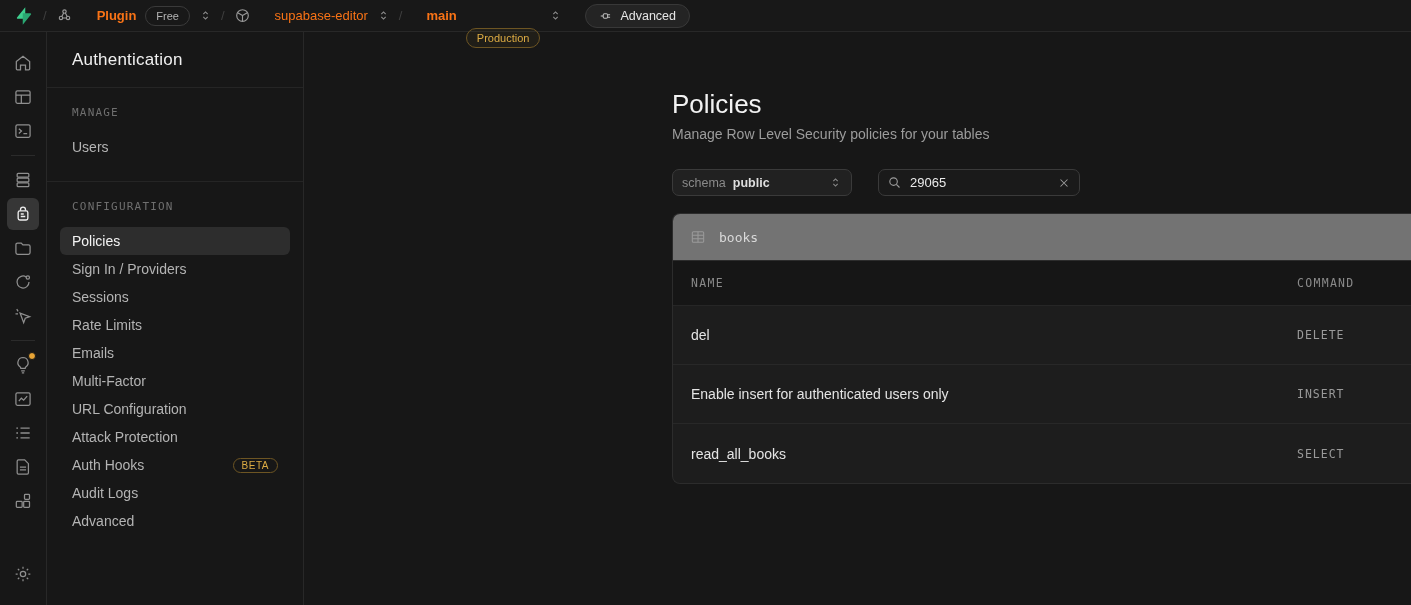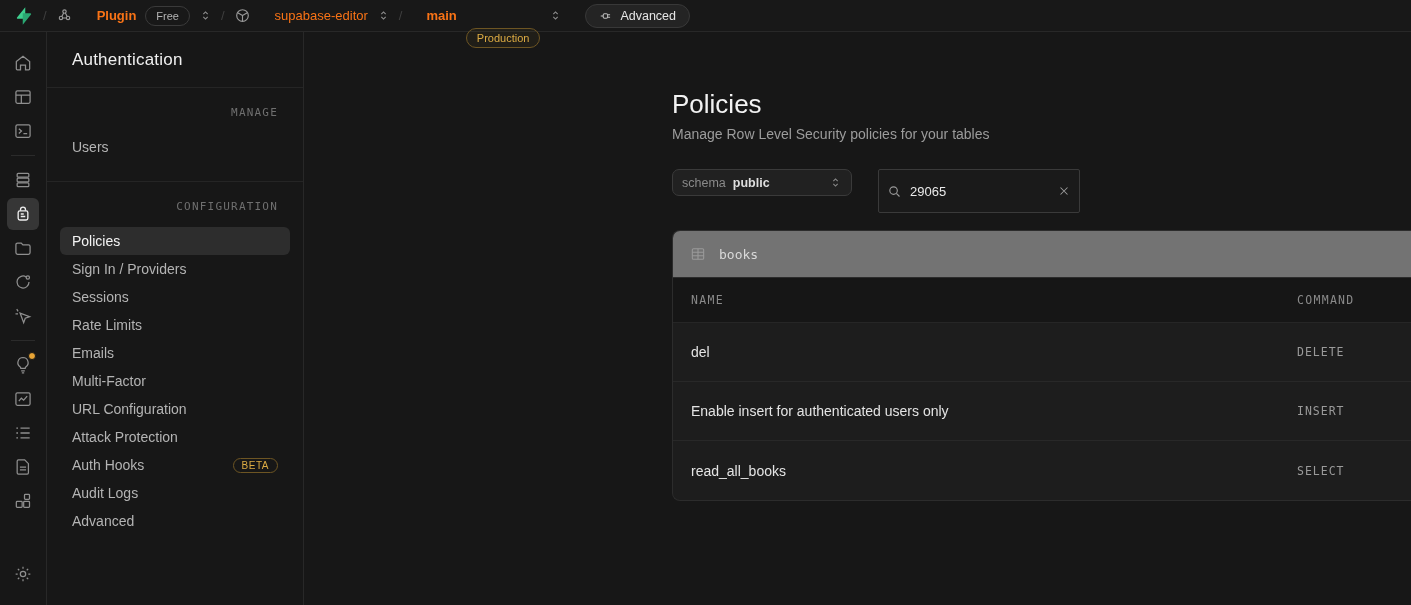--- a/index.html
+++ b/index.html
@@ -47,21 +47,21 @@
   }
   .rail-btn.active { background:#363636; color:#ededed; }
   .rail-div { width:24px; border-top:1px solid #2b2b2b; margin:7px 0; }
   .rail-spacer { flex:1; }
   .notif-dot {
     position:absolute; top:3px; right:3px; width:8px; height:8px;
     border-radius:50%; background:#e8a435; border:1px solid #171717;
   }
 
   
-  .sidebar { width:257px; border-right:1px solid #282828; flex-shrink:0; display:flex; flex-direction:column;text-align:right; }
+  .sidebar { width:257px; border-right:1px solid #282828; flex-shrink:0; display:flex; flex-direction:column; }
   .sidebar-header {
     height:56px; display:flex; align-items:center; padding-left:25px;
     border-bottom:1px solid #252525;
   }
   .sidebar-title { font-size:17px; color:#f0f0f0; font-weight:400; letter-spacing:.2px; }
   .side-section { padding:18px 0 20px 0; }
   .side-section + .side-section { border-top:1px solid #252525; }
   .section-head {
     padding:0 25px; font-size:11px; color:#6f6f6f; letter-spacing:1.2px; margin-bottom:14px;
   }
@@ -81,22 +81,22 @@
 
   .filters { margin-top:27px; display:flex; gap:26px; }
   .schema-select {
     width:180px; height:27px; background:#212121; border:1px solid #3a3a3a;
     border-radius:7px; display:flex; align-items:center; padding:0 9px; cursor:pointer;
   }
   .schema-select .key { color:#8a8a8a; font-size:12.5px; }
   .schema-select .val { color:#dedede; font-size:12.5px; margin-left:7px; font-weight:600; }
   .schema-select .chev { margin-left:auto; color:#8a8a8a; display:flex; }
   .searchbox {
-    width:202px; height:44px; background:#1a1a1a; border:1px solid #3a3a3a;
-    border-radius:2px; display:flex; align-items:center; padding:0 8px; gap:8px;
+    width:202px; height:27px; background:#1a1a1a; border:1px solid #3a3a3a;
+    border-radius:7px; display:flex; align-items:center; padding:0 8px; gap:8px;
   }
   .searchbox .icon { color:#9a9a9a; display:flex; flex-shrink:0; }
   .searchbox input {
     flex:1; min-width:0; background:transparent; border:none; outline:none;
     color:#eaeaea; font-size:13px; font-family:"Liberation Sans",sans-serif;
   }
   .searchbox .clear { color:#9a9a9a; cursor:pointer; display:flex; flex-shrink:0; }
 
   
   .card {

